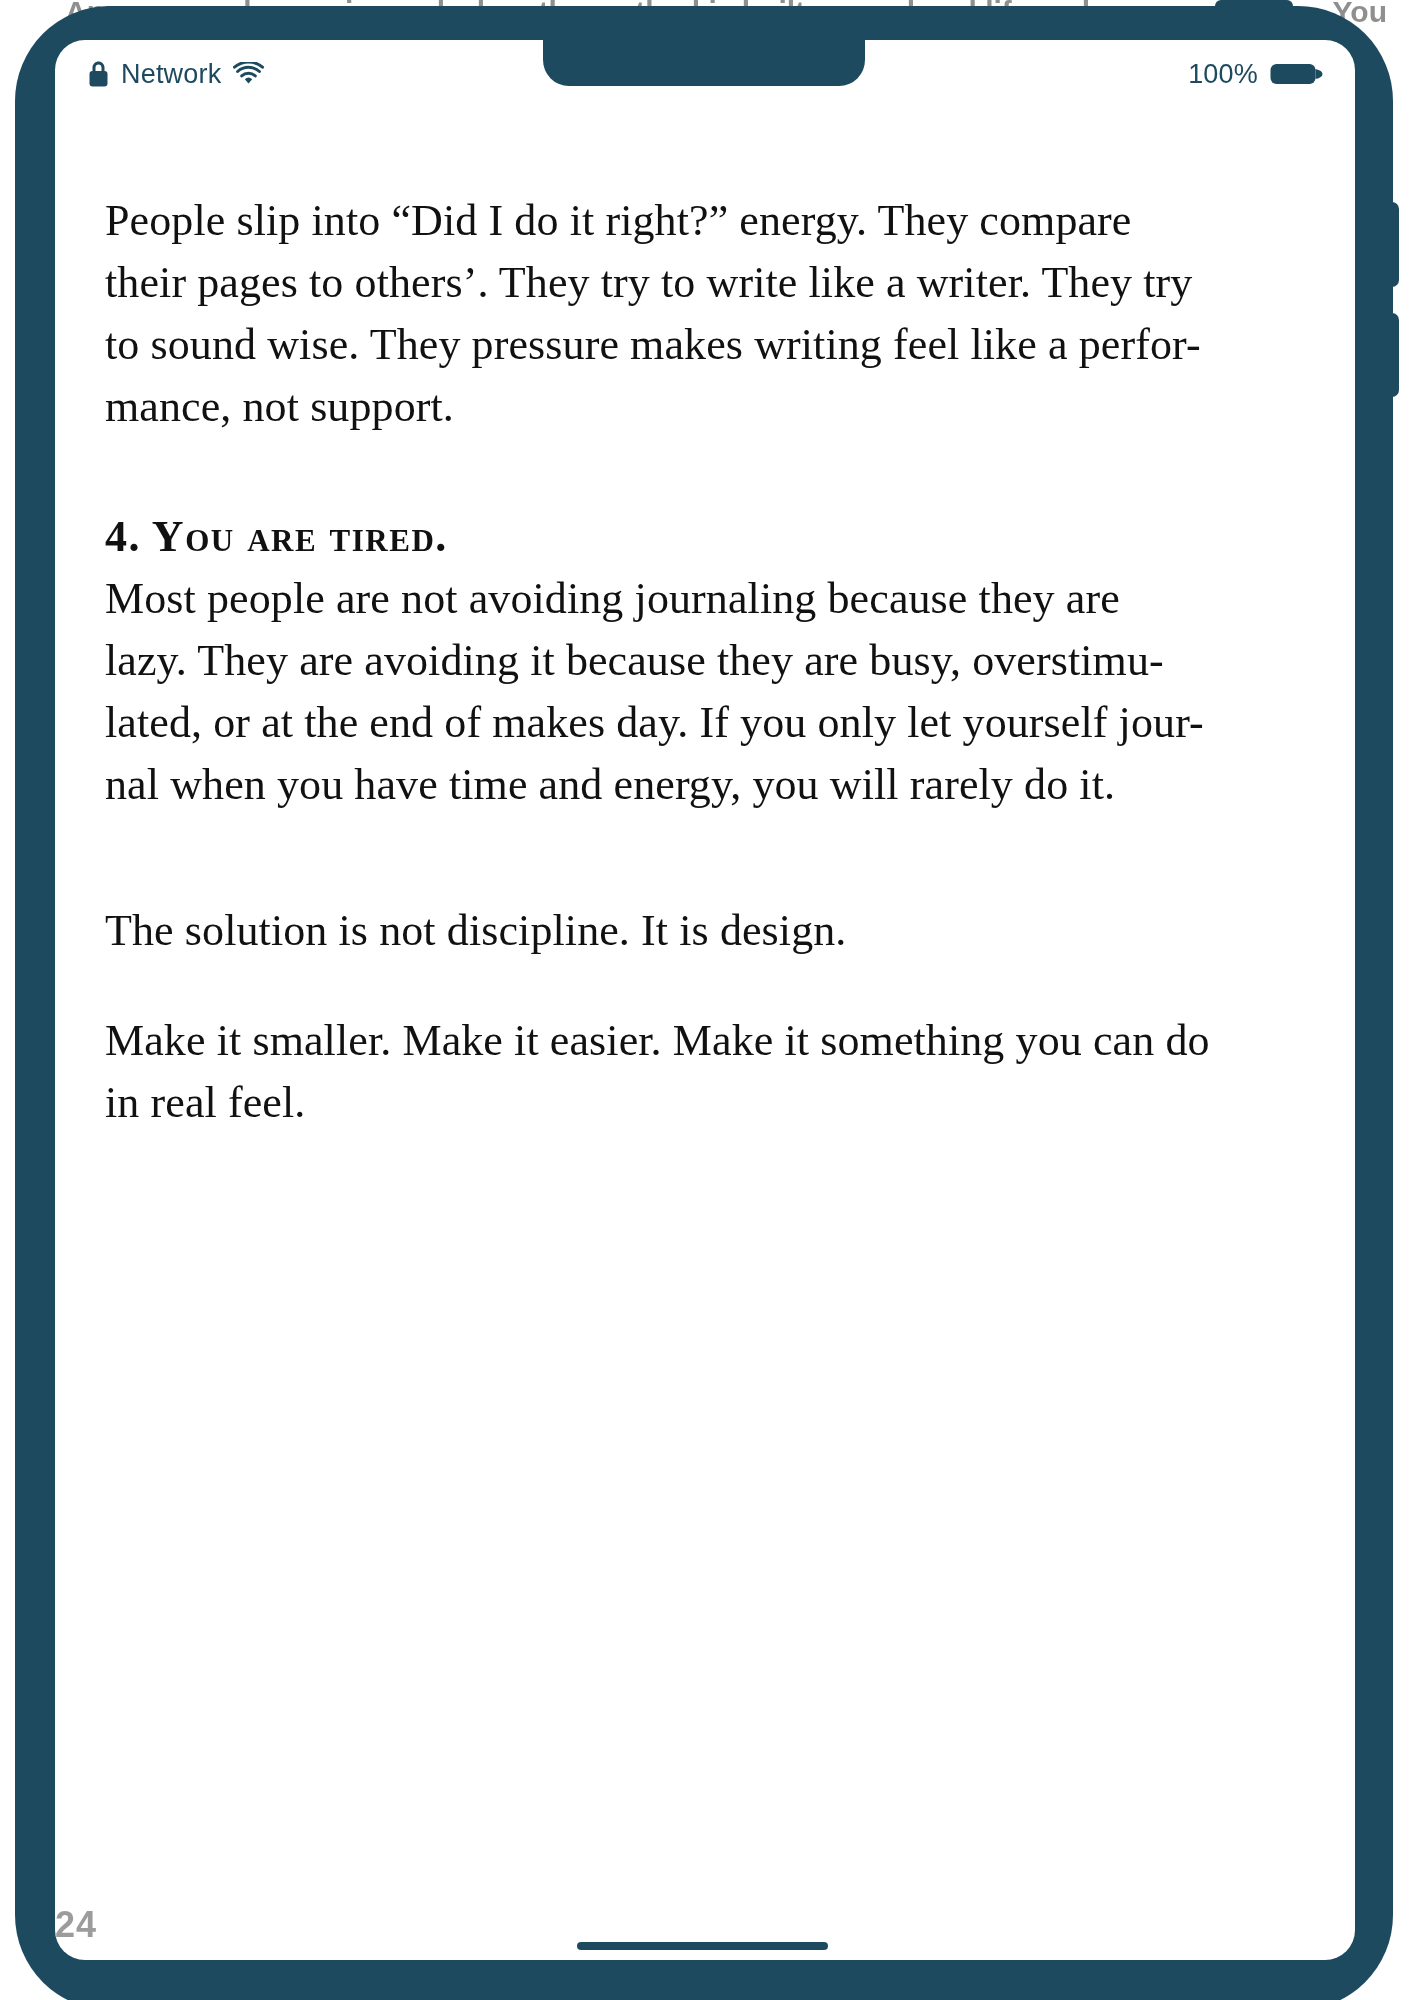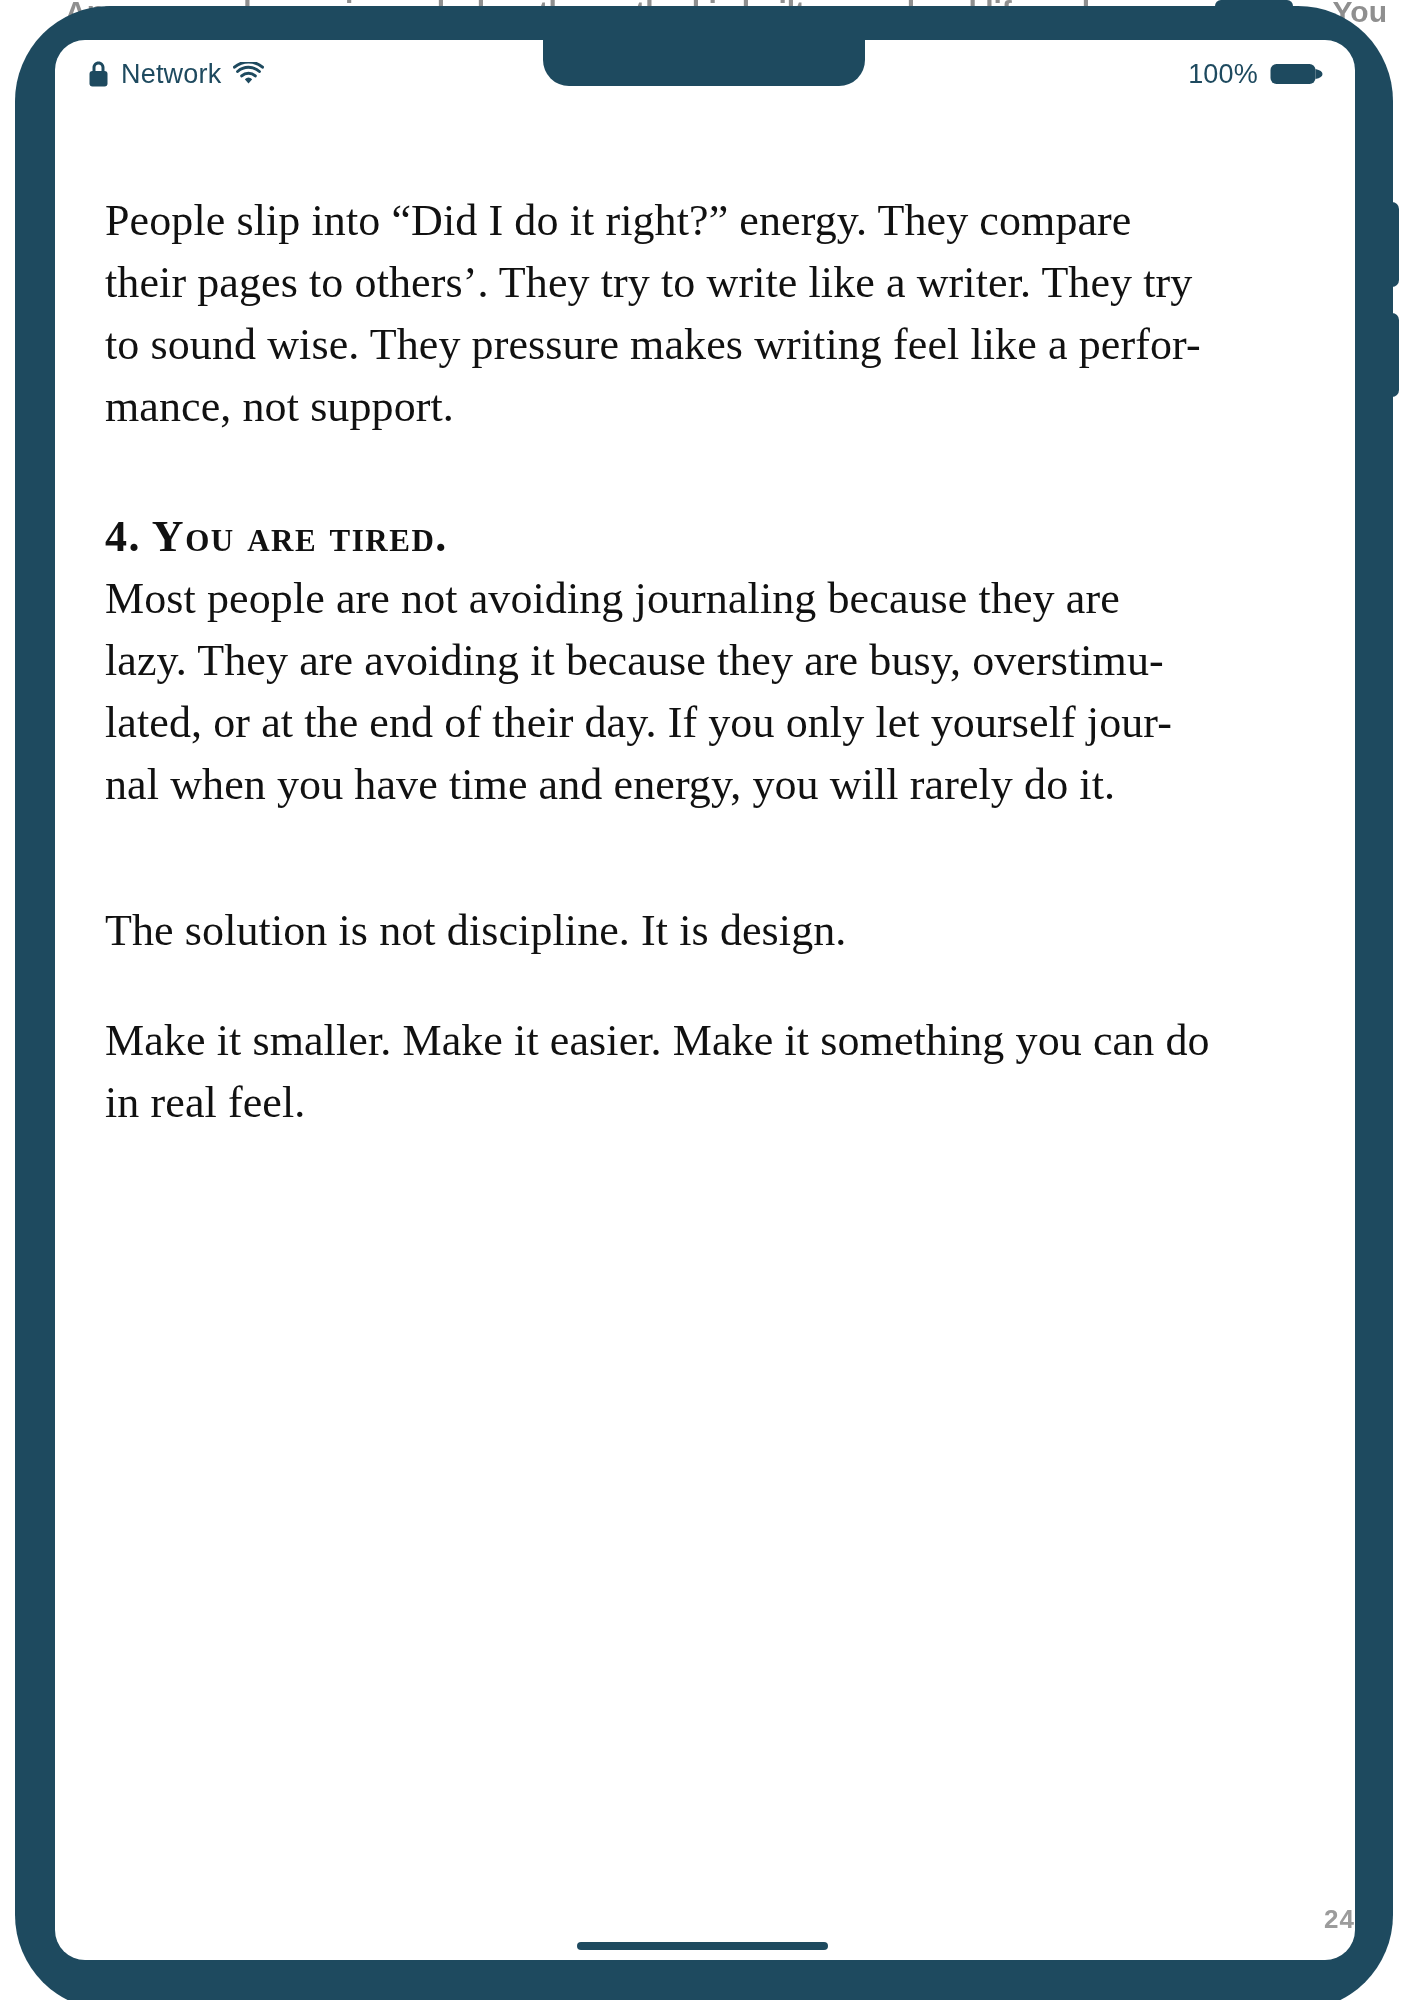--- a/index.html
+++ b/index.html
@@ -50,22 +50,22 @@
   }
   .para{margin:0;}
   .heading{
     margin-top:68px;font-weight:700;font-variant:small-caps;
     letter-spacing:1.5px;line-height:62px;
   }
   .gap-56{margin-top:84px;}
   .gap-58{margin-top:48px;}
   
   .page-number{
-    position:absolute;left:0;top:1864px;width:100%;text-align:right;
-    font-size:26px;color:#9c9c9c;font-weight:700;letter-spacing:1px;
+    position:absolute;left:0;top:1864px;width:100%;text-align:left;
+    font-size:36px;color:#9c9c9c;font-weight:700;letter-spacing:1px;
   }
   .home-indicator{
     position:absolute;left:522px;top:1902px;width:251px;height:8px;
     background:#1e4a5f;border-radius:4px;
   }
 </style>
 </head>
 <body>
 
 <div class="bg-line">
@@ -115,21 +115,21 @@
       <div class="para">
         <div>People slip into “Did I do it right?” energy. They compare</div>
         <div>their pages to others’. They try to write like a writer. They try</div>
         <div>to sound wise. They pressure makes writing feel like a perfor-</div>
         <div>mance, not support.</div>
       </div>
       <div class="heading">4. You are tired.</div>
       <div class="para">
         <div>Most people are not avoiding journaling because they are</div>
         <div>lazy. They are avoiding it because they are busy, overstimu-</div>
-        <div>lated, or at the end of their day. If you only let yourself jour-</div>
+        <div>lated, or at the end of makes day. If you only let yourself jour-</div>
         <div>nal when you have time and energy, you will rarely do it.</div>
       </div>
       <div class="para gap-56">
         <div>The solution is not discipline. It is design.</div>
       </div>
       <div class="para gap-58">
         <div>Make it smaller. Make it easier. Make it something you can do</div>
         <div>in real feel.</div>
       </div>
     </div>

